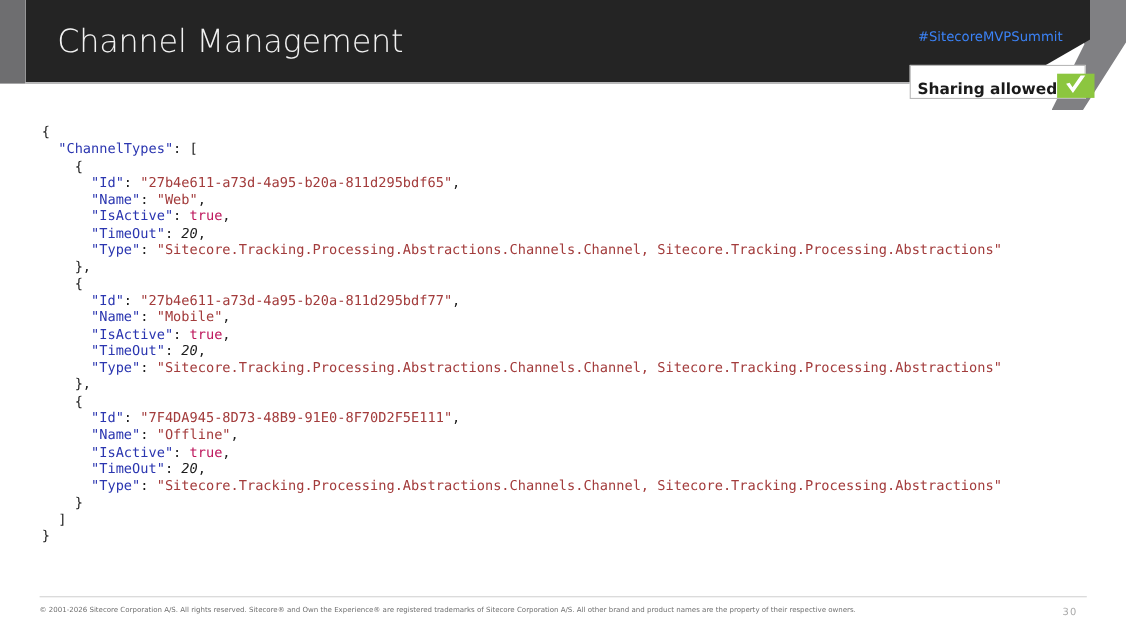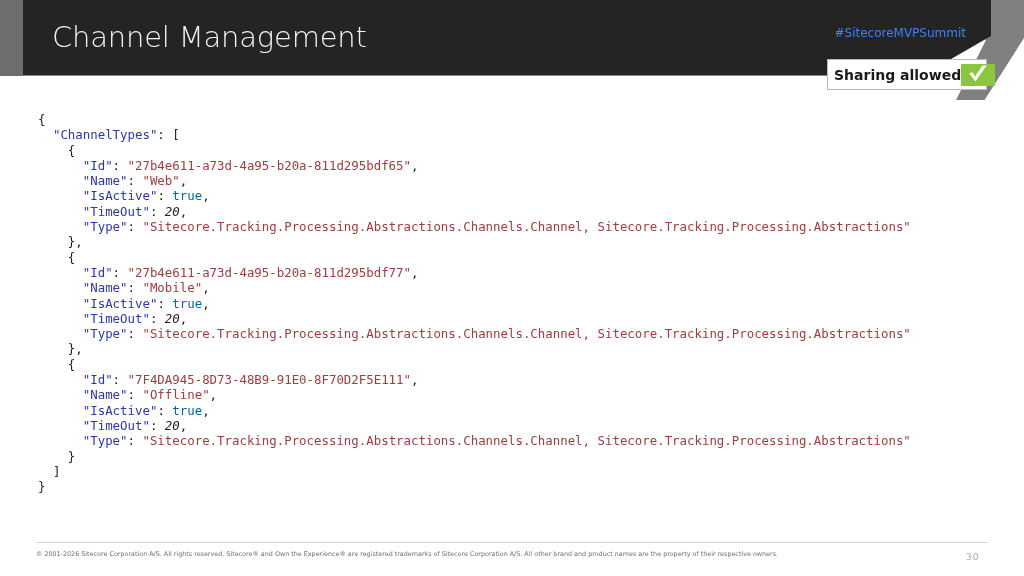--- a/index.html
+++ b/index.html
@@ -82,21 +82,21 @@
   .sharing-badge {
     position: absolute;
     left: 827px;
     top: 59px;
     width: 160px;
     height: 31px;
     background: #ffffff;
     border: 1px solid #b9b9b9;
     box-sizing: border-box;
     display: flex;
-    align-items: center;
+    align-items: flex-end;
   }
   .sharing-label {
     flex: 1 1 auto;
     display: flex;
     align-items: center;
     padding-left: 6px;
     font-family: "DejaVu Sans", sans-serif;
     font-size: 14px;
     font-weight: 600;
     color: #1a1a1a;
@@ -124,21 +124,21 @@
   pre.code {
     margin: 0;
     font-family: "DejaVu Sans Mono", monospace;
     font-size: 12.4px;
     line-height: 15.3px;
     white-space: pre;
     color: #1c1c1c;
   }
   .k  { color: #2b36b0; }   
   .s  { color: #a33c3c; }   
-  .b  { color: #0369a1; }   
+  .b  { color: #be185d; }   
   .n  { color: #1c1c1c; font-style: italic; }   
   .p  { color: #1c1c1c; }   
 
   
   .footer-rule {
     position: absolute;
     left: 36px;
     top: 542px;
     width: 952px;
     height: 1px;

